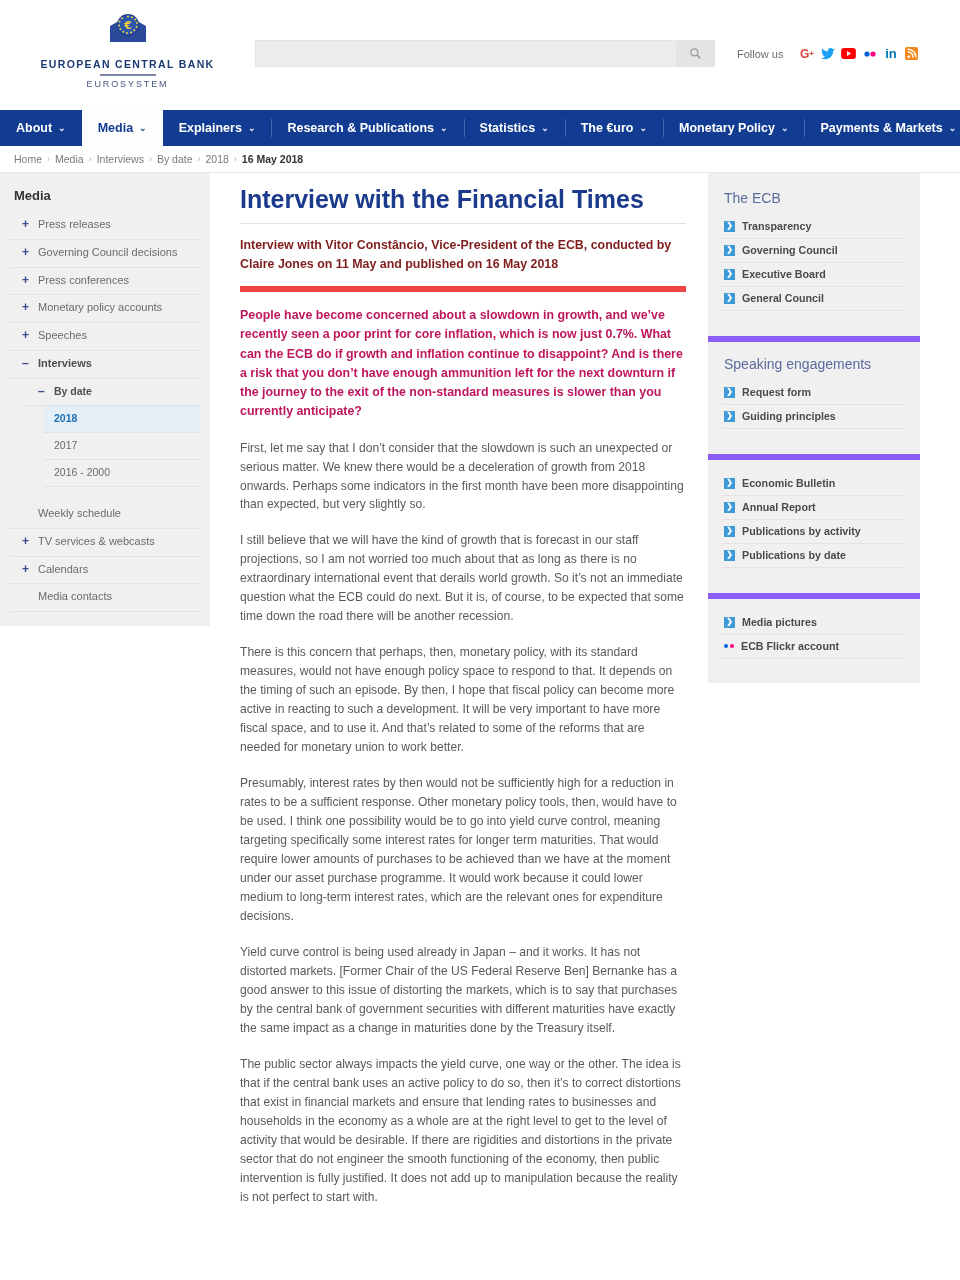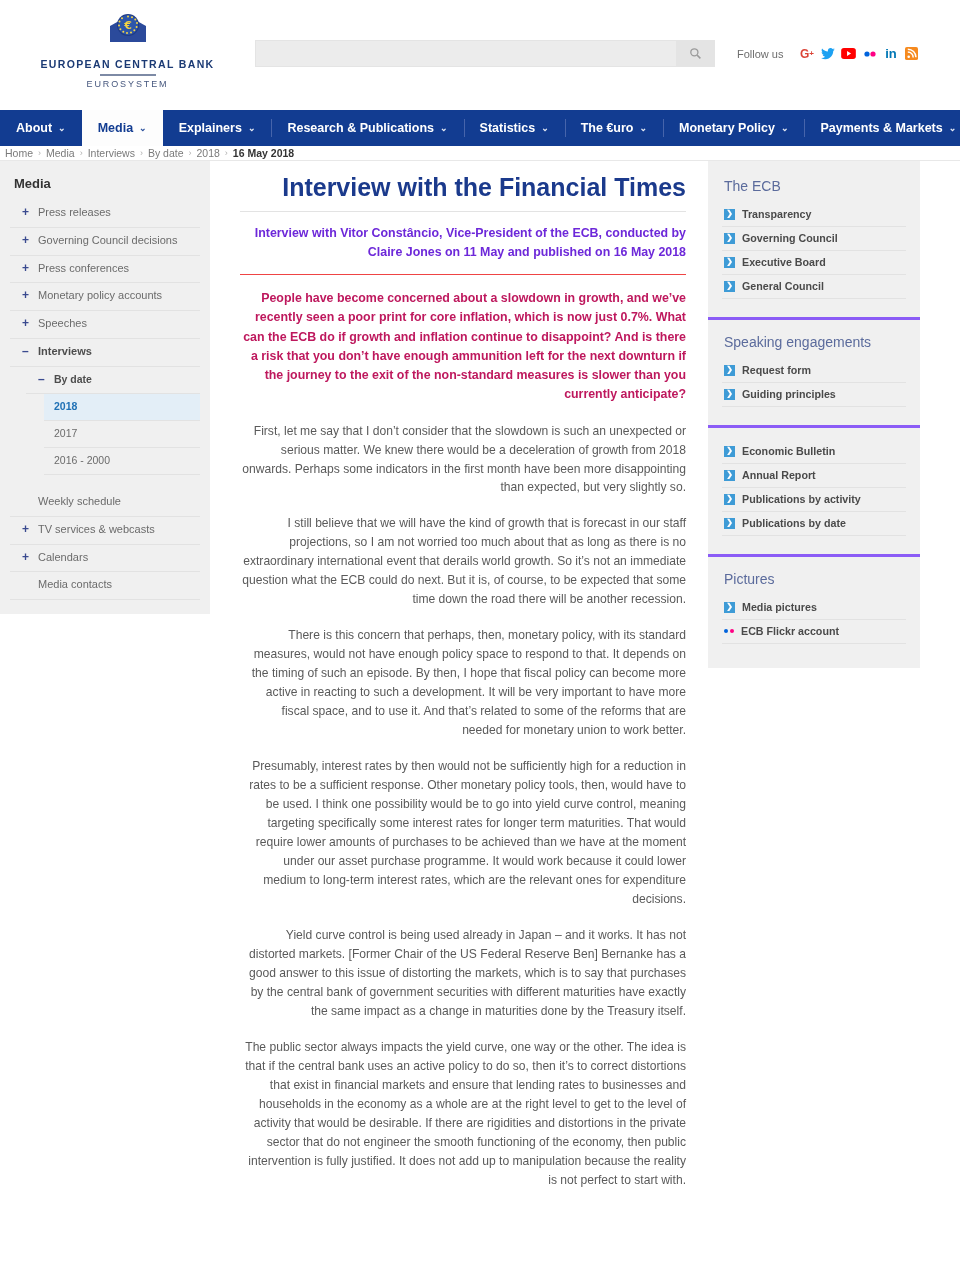--- a/index.html
+++ b/index.html
@@ -77,22 +77,22 @@
   }
   .navitem.active {
     background: #fdfdfd; color: #123c91;
   }
   .navitem.active::before { display: none; }
   .navitem.active + .navitem::before { display:none; }
   .caret { font-size: 9px; opacity: .9; }
 
   
   .breadcrumb {
-    height: 15px; display: flex; align-items: center;
-    padding-left: 5px; font-size: 10.5px; color: #7a7a7a;
+    height: 27px; display: flex; align-items: center;
+    padding-left: 14px; font-size: 10.5px; color: #7a7a7a;
     border-bottom: 1px solid #e8e8e8; gap: 5px;
   }
   .breadcrumb .crumb { cursor: pointer; }
   .breadcrumb .sep { color: #b0b0b0; font-size: 9px; }
   .breadcrumb .crumb.current { color: #333; font-weight: bold; cursor: default; }
 
   
   .body-wrap { display: flex; align-items: flex-start; }
 
   
@@ -113,44 +113,44 @@
   .ls-item .pm { color: #3a4a8f; font-weight: bold; width: 9px; flex: 0 0 9px;
                  font-size: 12px; line-height: 1.1; }
   .ls-item.nopm { padding-left: 28px; }
   .ls-item.lvl1 { font-weight: bold; color: #4d4d4d; }
   .ls-item.lvl2 { margin-left: 26px; font-weight: bold; color: #4d4d4d; font-size: 10.5px; }
   .ls-item.lvl3 { margin-left: 44px; padding-left: 10px; font-size: 10.5px; }
   .ls-item.sel { color: #2071b5; font-weight: bold; background: #e3eef7; }
   .ls-gap { height: 14px; }
 
   
-  .article { width: 498px; padding: 12px 22px 0 30px; text-align: right; }
+  .article { width: 498px; padding: 12px 22px 0 30px; }
   .art-title {
     font-size: 25px; font-weight: bold; color: #1b3a8c;
     line-height: 1.12; padding-bottom: 10px;
     border-bottom: 1px solid #e3e3e3;
   }
   .art-sub {
-    font-size: 12.4px; font-weight: bold; color: #6d28d9; line-height: 1.5;
-    padding: 12px 0 13px 0; border-bottom: 1px solid #ef4444;
+    font-size: 12.4px; font-weight: bold; color: #7f1d1d; line-height: 1.5;
+    padding: 12px 0 13px 0; border-bottom: 6px solid #ef4444;
   }
   .q {
     font-size: 12.4px; font-weight: bold; color: #be185d; line-height: 1.55;
     margin: 14px 0 0 0;
   }
   .p {
     font-size: 12.1px; color: #5a5a5a; line-height: 1.57; margin-top: 17px;
   }
 
   
   .rsidebar {
     width: 212px; background: #f0f0f0; padding: 10px 0 14px 0;
   }
   .rs-group { padding: 5px 0 10px 0; }
-  .rs-group + .rs-group { border-top: 3px solid #8b5cf6; margin-top: 8px; padding-top: 12px; }
+  .rs-group + .rs-group { border-top: 6px solid #8b5cf6; margin-top: 15px; padding-top: 12px; }
   .rs-head {
     font-size: 14px; color: #5b6b9c; padding: 2px 16px 9px 16px; font-weight: normal;
   }
   .rs-item {
     display: flex; align-items: center; gap: 7px;
     margin: 0 14px; padding: 5px 2px 6px 2px;
     border-bottom: 1px solid #e2e2e2;
     font-size: 10.7px; font-weight: bold; color: #4a4a4a; cursor: pointer;
   }
   .arrow-box {
@@ -405,21 +405,20 @@
           <div class="rs-item">
             <span class="arrow-box">❯</span>
             <span>Publications by activity</span>
           </div>
           <div class="rs-item">
             <span class="arrow-box">❯</span>
             <span>Publications by date</span>
           </div>
         </div>
         <div class="rs-group">
-          <div class="rs-head">Pictures</div>
           <div class="rs-item">
             <span class="arrow-box">❯</span>
             <span>Media pictures</span>
           </div>
           <div class="rs-item">
             <span class="flickr-ico">
               <i style="background:#0063dc"></i>
               <i style="background:#ff0084"></i>
             </span>
             <span>ECB Flickr account</span>

